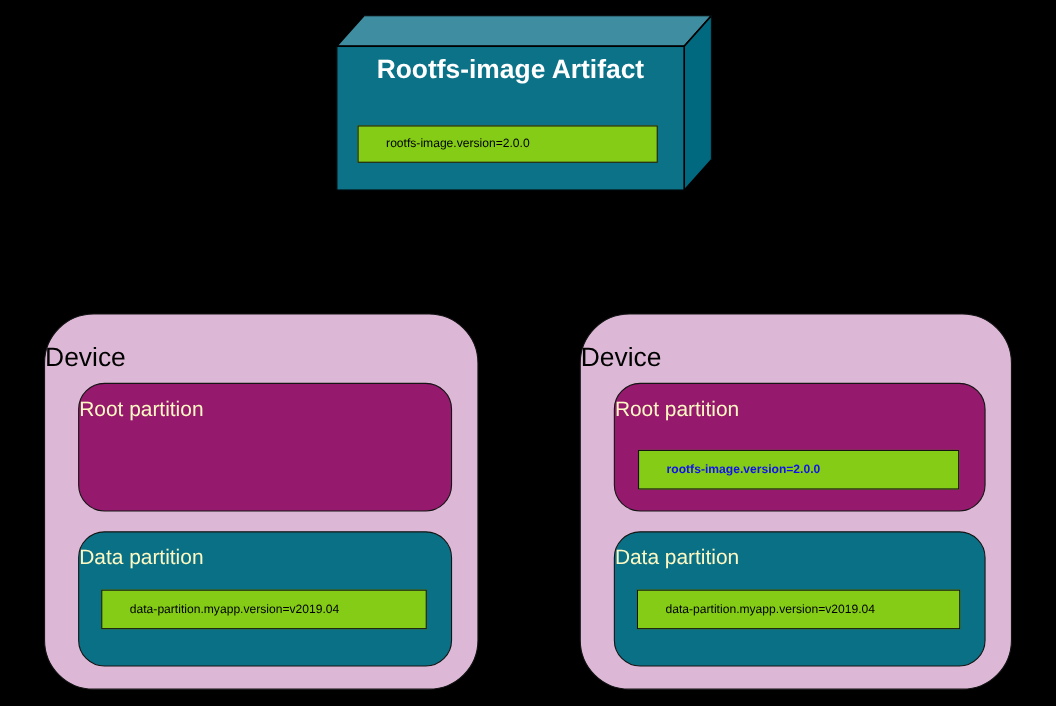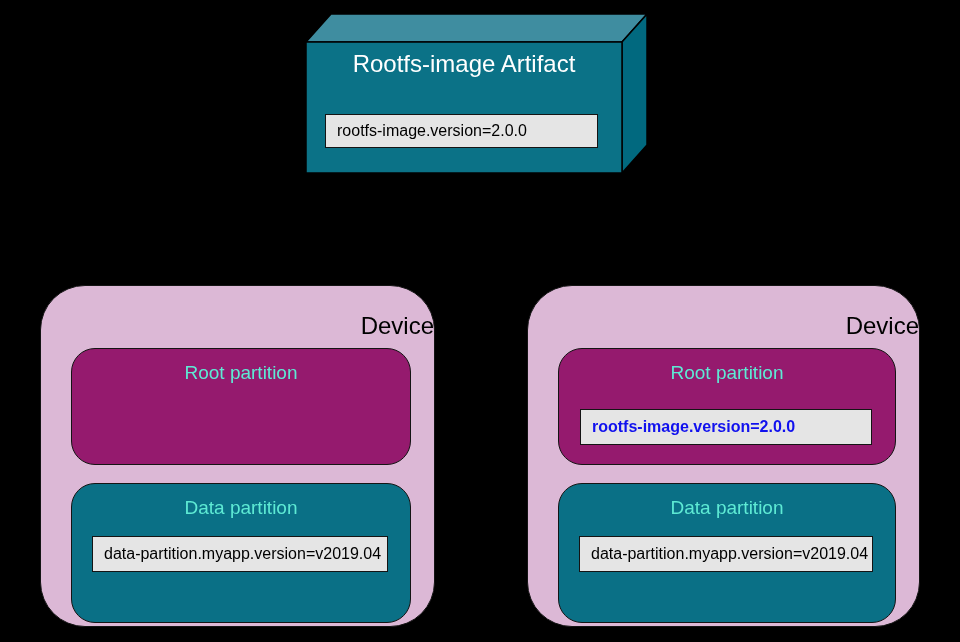--- a/index.html
+++ b/index.html
@@ -23,39 +23,40 @@
   .artifact-svg { position: absolute; left: 0; top: 0; }
   .artifact-title {
     position: absolute;
     left: 0;
     top: 36px;
     width: 316px;
     text-align: center;
     color: #ffffff;
     font-size: 24px;
     line-height: 28px;
+    font-weight: bold;
   }
   .artifact .value-label {
     position: absolute;
     left: 19px;
     top: 100px;
     width: 273px;
     height: 34px;
   }
 
   
   .value-label {
     box-sizing: border-box;
-    background: #e5e5e5;
+    background: #84cc16;
     border: 1px solid #141414;
     color: #000000;
-    font-size: 16px;
+    font-size: 11px;
     display: flex;
     align-items: center;
-    padding-left: 11px;
+    padding-left: 25px;
     white-space: nowrap;
     overflow: hidden;
   }
   .value-label.highlight {
     color: #1111ee;
     font-weight: bold;
   }
 
   
   .device {
@@ -67,42 +68,42 @@
     border-radius: 45px;
     box-sizing: border-box;
   }
   .device-left  { left: 40px;  width: 395px; }
   .device-right { left: 527px; width: 393px; }
   .device-title {
     position: absolute;
     top: 26px;
     left: 0;
     right: 0;
-    text-align: right;
+    text-align: left;
     color: #000000;
     font-size: 24px;
     line-height: 28px;
   }
   .partition {
     position: absolute;
     left: 30px;
     right: 23px;
     box-sizing: border-box;
     border: 1px solid #141414;
     border-radius: 24px;
   }
   .partition-root { top: 62px;  height: 117px; background: #951a6e; }
-  .partition-data { top: 197px; height: 140px; background: #0a7086; }
+  .partition-data { top: 197px; height: 123px; background: #0a7086; }
   .partition-title {
     position: absolute;
     top: 13px;
     left: 0;
     right: 0;
-    text-align: center;
-    color: #5eead4;
+    text-align: left;
+    color: #fef9c3;
     font-size: 19px;
     line-height: 22px;
   }
   .partition-root .value-label {
     position: absolute;
     left: 21px;
     right: 23px;
     top: 60px;
     height: 36px;
   }

